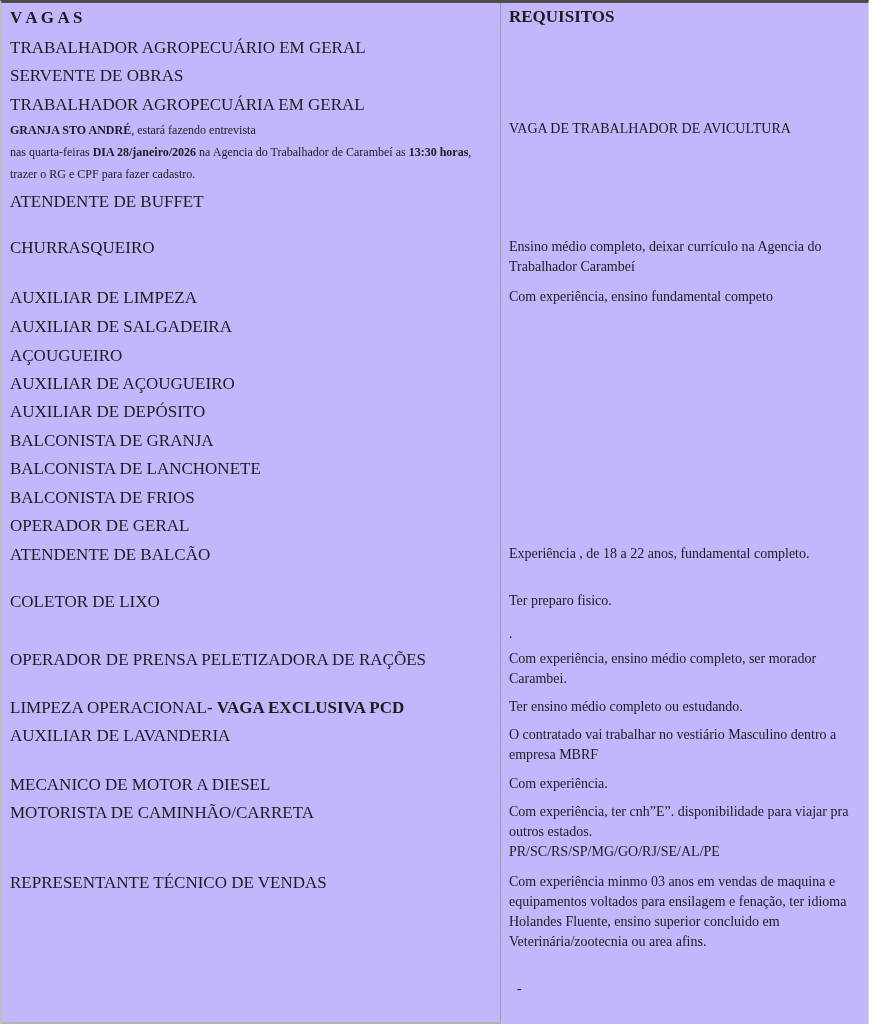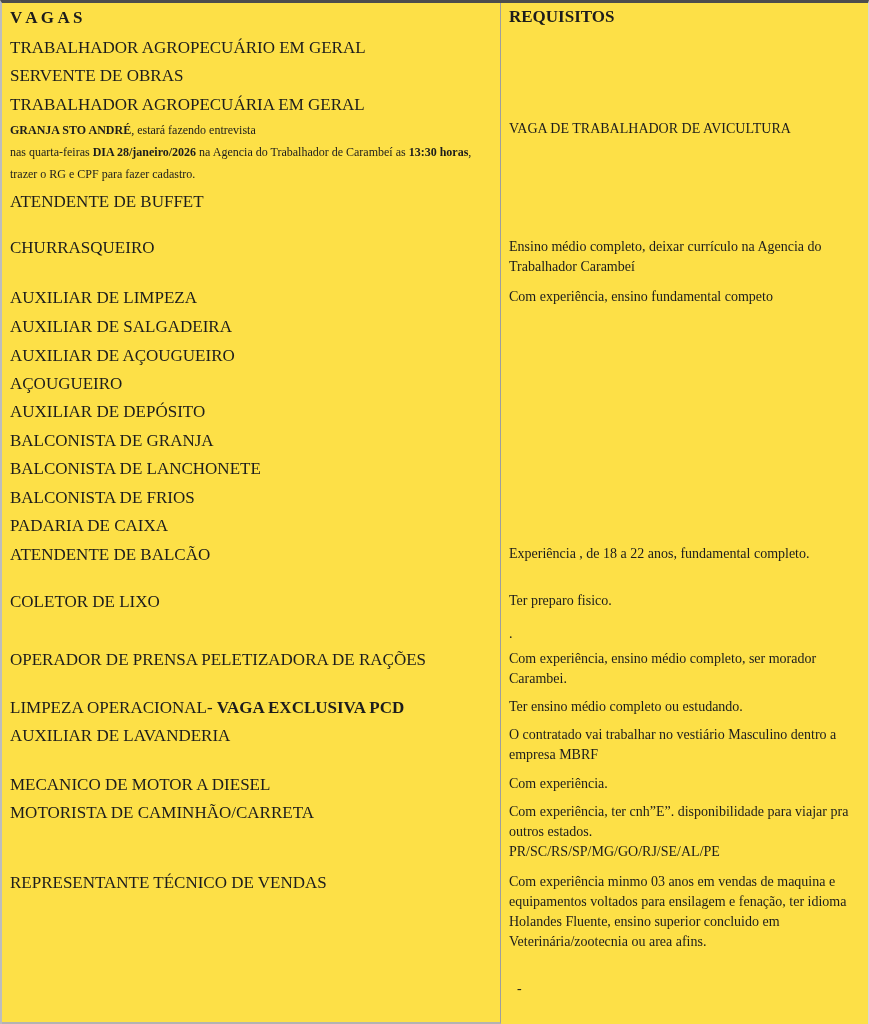--- a/index.html
+++ b/index.html
@@ -1,21 +1,21 @@
 <!DOCTYPE html>
 <html><head>
 <meta charset="utf-8">
 <style>
   html, body { margin: 0; padding: 0; background: #ffffff; }
   .doc {
     position: relative;
     width: 869px;
     height: 1024px;
     box-sizing: border-box;
-    background: #fde047;
+    background: #c4b5fd;
     border-top: 3px solid #4d4d4d;
     border-left: 2px solid #bdbdbd;
     border-right: 1px solid #d6d6d6;
     overflow: hidden;
     font-family: "Liberation Serif", "DejaVu Serif", serif;
     color: #1c1c1c;
     display: flex;
     flex-direction: column;
   }
   .row { display: flex; align-items: stretch; }
@@ -86,26 +86,26 @@
     <div class="cl">AUXILIAR DE LIMPEZA</div>
     <div class="cr">Com experiência, ensino fundamental competo</div>
   </div>
 
   <div class="row" style="min-height:29px">
     <div class="cl">AUXILIAR DE SALGADEIRA</div>
     <div class="cr"></div>
   </div>
 
   <div class="row" style="min-height:28px">
-    <div class="cl">AUXILIAR DE AÇOUGUEIRO</div>
+    <div class="cl">AÇOUGUEIRO</div>
     <div class="cr"></div>
   </div>
 
   <div class="row" style="min-height:28px">
-    <div class="cl">AÇOUGUEIRO</div>
+    <div class="cl">AUXILIAR DE AÇOUGUEIRO</div>
     <div class="cr"></div>
   </div>
 
   <div class="row" style="min-height:29px">
     <div class="cl">AUXILIAR DE DEPÓSITO</div>
     <div class="cr"></div>
   </div>
 
   <div class="row" style="min-height:28px">
     <div class="cl">BALCONISTA DE GRANJA</div>
@@ -116,21 +116,21 @@
     <div class="cl">BALCONISTA DE LANCHONETE</div>
     <div class="cr"></div>
   </div>
 
   <div class="row" style="min-height:28px">
     <div class="cl">BALCONISTA DE FRIOS</div>
     <div class="cr"></div>
   </div>
 
   <div class="row" style="min-height:29px">
-    <div class="cl">PADARIA DE CAIXA</div>
+    <div class="cl">OPERADOR DE GERAL</div>
     <div class="cr"></div>
   </div>
 
   <div class="row" style="min-height:47px">
     <div class="cl">ATENDENTE DE BALCÃO</div>
     <div class="cr">Experiência , de 18 a 22 anos, fundamental completo.</div>
   </div>
 
   <div class="row" style="min-height:33px">
     <div class="cl">COLETOR DE LIXO</div>

